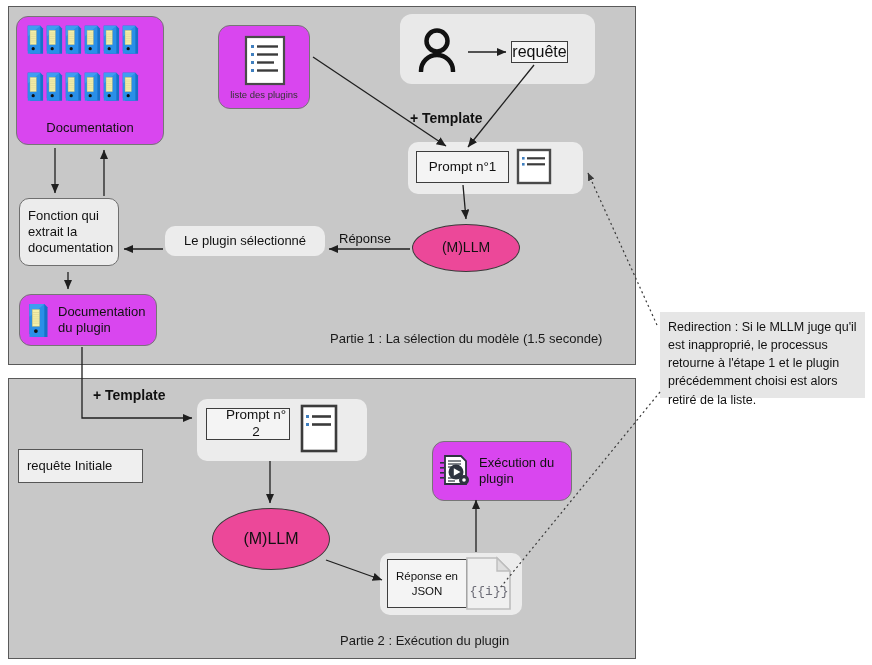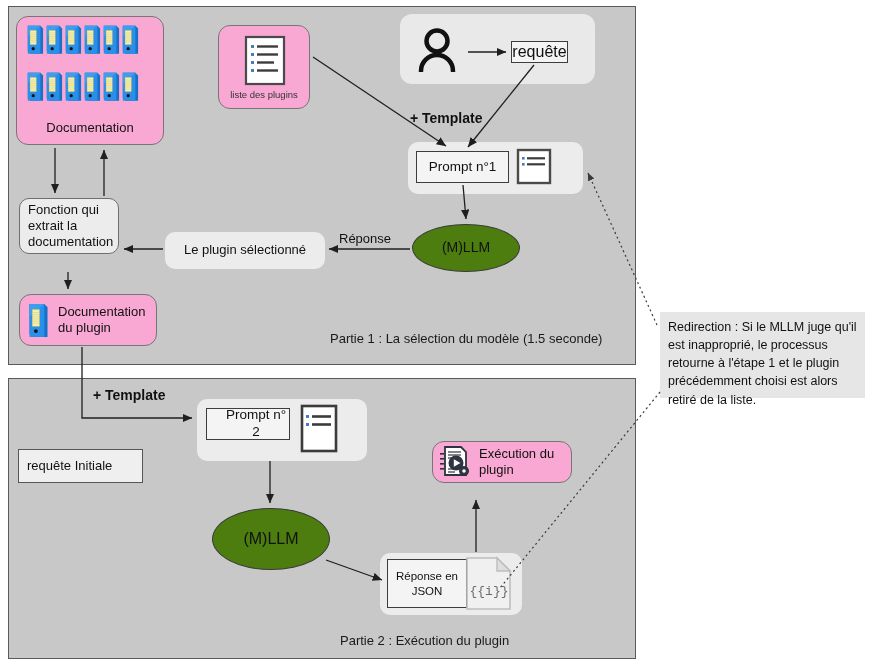--- a/index.html
+++ b/index.html
@@ -40,42 +40,42 @@
     box-sizing: border-box;
     display: flex;
     align-items: center;
     justify-content: center;
     font-size: 13px;
     color: #111;
     line-height: 1.25;
     text-align: center;
   }
   .card-white {
-    background: #f9a8d4;
+    background: #d946ef;
     border: 1px solid #767676;
     border-radius: 12px;
   }
   .card-grey {
     background: #ececec;
     border-radius: 10px;
   }
   .card-grey-soft {
     background: #e9e9e9;
     border-radius: 12px;
   }
   .box-plain {
     background: #efefef;
     border: 1px solid #565656;
   }
   .box-white {
     background: #f4f4f4;
     border: 1px solid #3d3d3d;
   }
   .ellipse {
-    background: #4d7c0f;
+    background: #ec4899;
     border: 1px solid #3a3a3a;
     border-radius: 50%;
   }
   .label-free {
     position: absolute;
     font-size: 13px;
     color: #111;
     white-space: nowrap;
   }
   .label-bold {
@@ -387,25 +387,25 @@
           <rect x="7" y="9" width="2.6" height="2.6"></rect>
           <rect x="7" y="15" width="2.6" height="2.6"></rect>
         </g>
       <g stroke="#3b3b3b" stroke-width="2.2">
           <line x1="12" y1="10.3" x2="30" y2="10.3"></line>
           <line x1="12" y1="16.3" x2="30" y2="16.3"></line>
         </g>
     </svg>
   </div>
 
-  <div class="node card-grey" style="left:19px; top:198px; width:100px; height:56px; border:1px solid #6f6f6f; font-size:13px; text-align:left; justify-content:flex-start; padding:0 8px;">
+  <div class="node card-grey" style="left:19px; top:198px; width:100px; height:68px; border:1px solid #6f6f6f; font-size:13px; text-align:left; justify-content:flex-start; padding:0 8px;">
     <span>Fonction qui extrait la documentation</span>
   </div>
 
-  <div class="node card-grey" style="left:165px; top:232px; width:160px; height:37px;">
+  <div class="node card-grey" style="left:165px; top:226px; width:160px; height:30px;">
     <span>Le plugin sélectionné</span>
   </div>
 
   <div class="node ellipse" style="left:412px; top:224px; width:108px; height:48px; font-size:14px;">
     <span>(M)LLM</span>
   </div>
 
   <div class="node card-white" style="left:19px; top:294px; width:138px; height:52px; justify-content:flex-start; text-align:left; padding-left:6px;">
     <span class="icon-wrap" style="position:relative; left:0; top:0; width:24px; height:36px; flex:0 0 24px;">
       <svg viewBox="0 0 20 34" width="24" height="36">
@@ -467,21 +467,21 @@
     <span>Réponse en JSON</span>
   </div>
   <div class="icon-wrap" style="left:464px; top:556px; width:50px; height:56px;">
     <svg viewBox="0 0 50 56" width="50" height="56">
       <path d="M3 2 H33 L46 15 V53 H3 Z" fill="#f0f0f0" stroke="#bdbdbd" stroke-width="1.6"></path>
       <path d="M33 2 V15 H46 Z" fill="#dedede" stroke="#bdbdbd" stroke-width="1.4"></path>
       <text class="jsonpage-text" x="25" y="39" text-anchor="middle">{{i}}</text>
     </svg>
   </div>
 
-  <div class="node card-white" style="left:432px; top:441px; width:140px; height:42px; justify-content:flex-start; text-align:left; padding-left:6px;">
+  <div class="node card-white" style="left:432px; top:441px; width:140px; height:60px; justify-content:flex-start; text-align:left; padding-left:6px;">
     <span class="icon-wrap" style="position:relative; left:0; top:0; width:32px; height:34px; flex:0 0 32px;">
       <svg viewBox="0 0 32 34" width="32" height="34">
         <path d="M6 2 H22 L27 7 V30 H6 Z" fill="#ffffff" stroke="#2e3440" stroke-width="1.8"></path>
         <g stroke="#2e3440" stroke-width="1.2">
           <line x1="9" y1="7" x2="22" y2="7"></line>
             <line x1="9" y1="10" x2="22" y2="10"></line>
           <line x1="9" y1="13" x2="18" y2="13"></line>
             <line x1="9" y1="24" x2="16" y2="24"></line>
           <line x1="9" y1="27" x2="16" y2="27"></line>
         </g>

